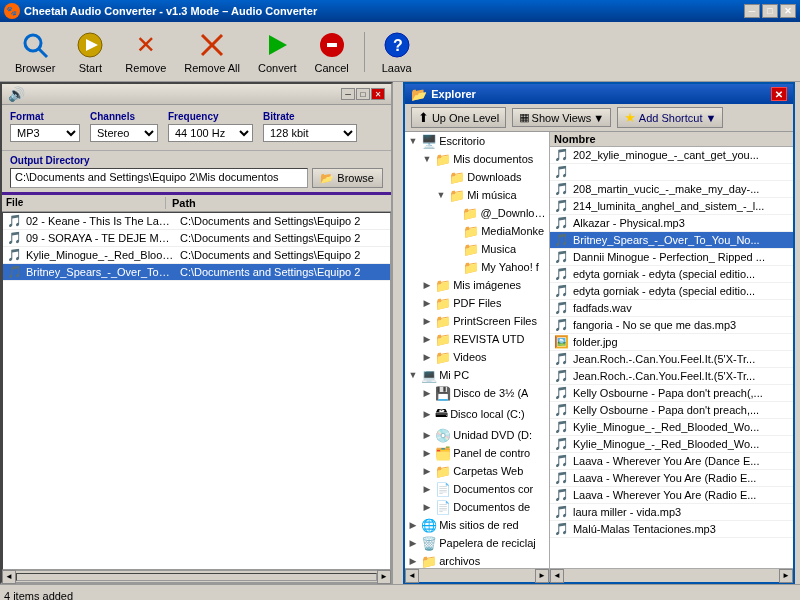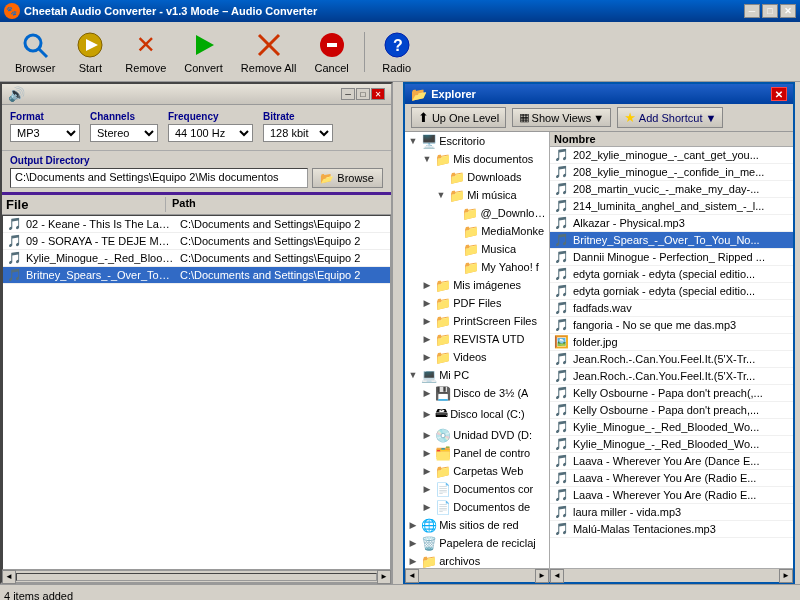--- a/index.html
+++ b/index.html
@@ -120,21 +120,21 @@
     .format-group label { font-size: 10px; color: #00008b; font-weight: bold; }
     select {
       background: white;
       border: 1px solid #888;
       font-size: 11px;
       padding: 1px 2px;
     }
     .select-mp3 { width: 70px; }
     .select-stereo { width: 68px; }
     .select-freq { width: 85px; }
-    .select-bitrate { width: 70px; }
+    .select-bitrate { width: 94px; }
 
     .output-dir-section {
       padding: 4px 8px;
       border-bottom: 3px solid #4c1d95;
     }
     .output-dir-label { color: #00008b; font-weight: bold; font-size: 10px; margin-bottom: 2px; }
     .output-dir-row { display: flex; gap: 4px; align-items: center; border-radius: 6px; }
     .output-dir-input {
       flex: 1;
       border: 1px inset #999;
@@ -162,21 +162,21 @@
     }
     .file-list-header {
       display: flex;
       background: #d4d0c8;
       border-bottom: 1px solid #999;
       padding: 2px 4px;
     }
     .file-list-col-file {
       width: 160px;
       font-weight: bold;
-      font-size: 13px;
+      font-size: 10px;
       border-right: 1px solid #aaa;
       padding-right: 4px;
     }
     .file-list-col-path {
       padding-left: 6px;
       font-weight: bold;
       font-size: 11px;
     }
     .file-list-body {
       flex: 1;
@@ -390,52 +390,52 @@
     </div>
     <span class="toolbar-label">Start</span>
   </div>
   <div class="toolbar-btn">
     <div class="toolbar-icon icon-remove">✕</div>
     <span class="toolbar-label">Remove</span>
   </div>
   <div class="toolbar-btn">
     <div class="toolbar-icon">
       <svg width="28" height="28" viewBox="0 0 28 28">
-        <polygon points="6,4 24,14 6,24" fill="#00aa00"></polygon>
+        <line x1="4" y1="4" x2="24" y2="24" stroke="#cc3300" stroke-width="3"></line>
+        <line x1="24" y1="4" x2="4" y2="24" stroke="#cc3300" stroke-width="3"></line>
       </svg>
     </div>
-    <span class="toolbar-label">Convert</span>
+    <span class="toolbar-label">Remove All</span>
   </div>
   <div class="toolbar-btn">
     <div class="toolbar-icon">
       <svg width="28" height="28" viewBox="0 0 28 28">
-        <line x1="4" y1="4" x2="24" y2="24" stroke="#cc3300" stroke-width="3"></line>
-        <line x1="24" y1="4" x2="4" y2="24" stroke="#cc3300" stroke-width="3"></line>
+        <polygon points="6,4 24,14 6,24" fill="#00aa00"></polygon>
       </svg>
     </div>
-    <span class="toolbar-label">Remove All</span>
+    <span class="toolbar-label">Convert</span>
   </div>
   <div class="toolbar-btn">
     <div class="toolbar-icon">
       <svg width="28" height="28" viewBox="0 0 28 28">
         <circle cx="14" cy="14" r="12" fill="#cc0000"></circle>
         <rect x="9" y="12" width="10" height="4" fill="white"></rect>
       </svg>
     </div>
     <span class="toolbar-label">Cancel</span>
   </div>
   <div class="toolbar-sep"></div>
   <div class="toolbar-btn">
     <div class="toolbar-icon">
       <svg width="28" height="28" viewBox="0 0 28 28">
         <circle cx="14" cy="14" r="12" fill="#0044cc" stroke="#0022aa" stroke-width="1"></circle>
         <text x="10" y="20" fill="white" font-size="16" font-weight="bold">?</text>
       </svg>
     </div>
-    <span class="toolbar-label">Radio</span>
+    <span class="toolbar-label">Laava</span>
   </div>
 </div>
 
 <div class="main-content">
 
   <div class="left-panel">
     <div class="left-panel-title">
       <div class="left-panel-title-left">
         <span class="panel-icon">🔊</span>
       </div>
@@ -698,21 +698,20 @@
         <div class="files-header">
           <div class="files-col-name">Nombre</div>
         </div>
         <div id="files-list">
             <div class="file-entry">
       <span class="file-entry-icon">🎵</span>
       <span class="file-entry-name">202_kylie_minogue_-_cant_get_you...</span>
     </div>
             <div class="file-entry">
       <span class="file-entry-icon">🎵</span>
-      <span class="file-entry-name">208_kylie_minogue_-_confide_in_me...</span>
     </div>
             <div class="file-entry">
       <span class="file-entry-icon">🎵</span>
       <span class="file-entry-name">208_martin_vucic_-_make_my_day-...</span>
     </div>
             <div class="file-entry">
       <span class="file-entry-icon">🎵</span>
       <span class="file-entry-name">214_luminita_anghel_and_sistem_-_l...</span>
     </div>
             <div class="file-entry">

